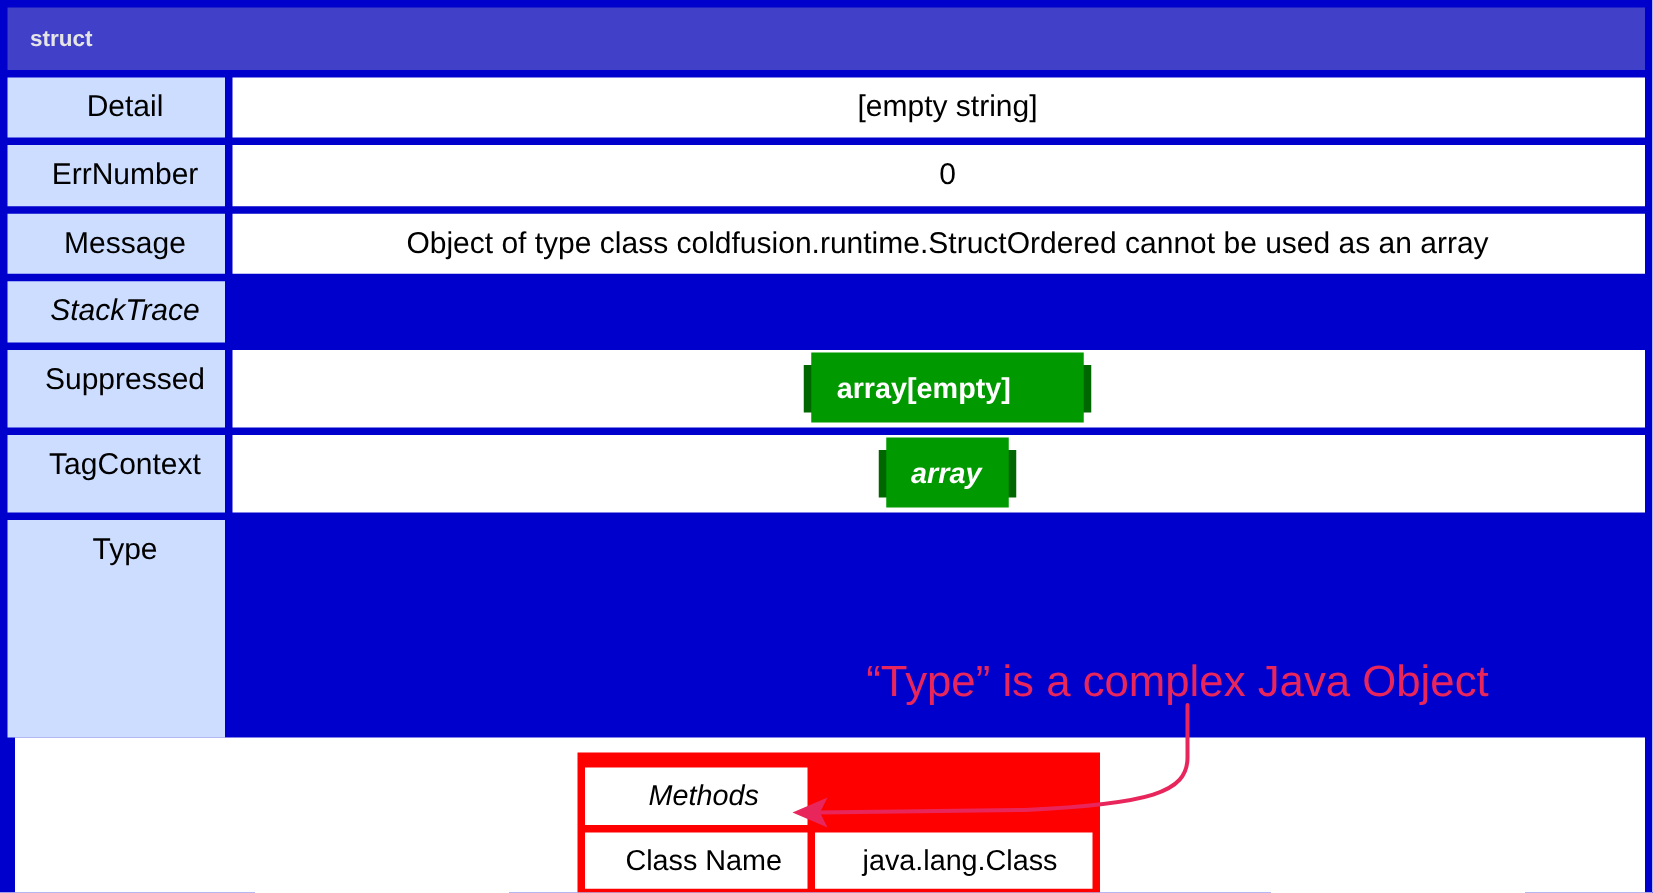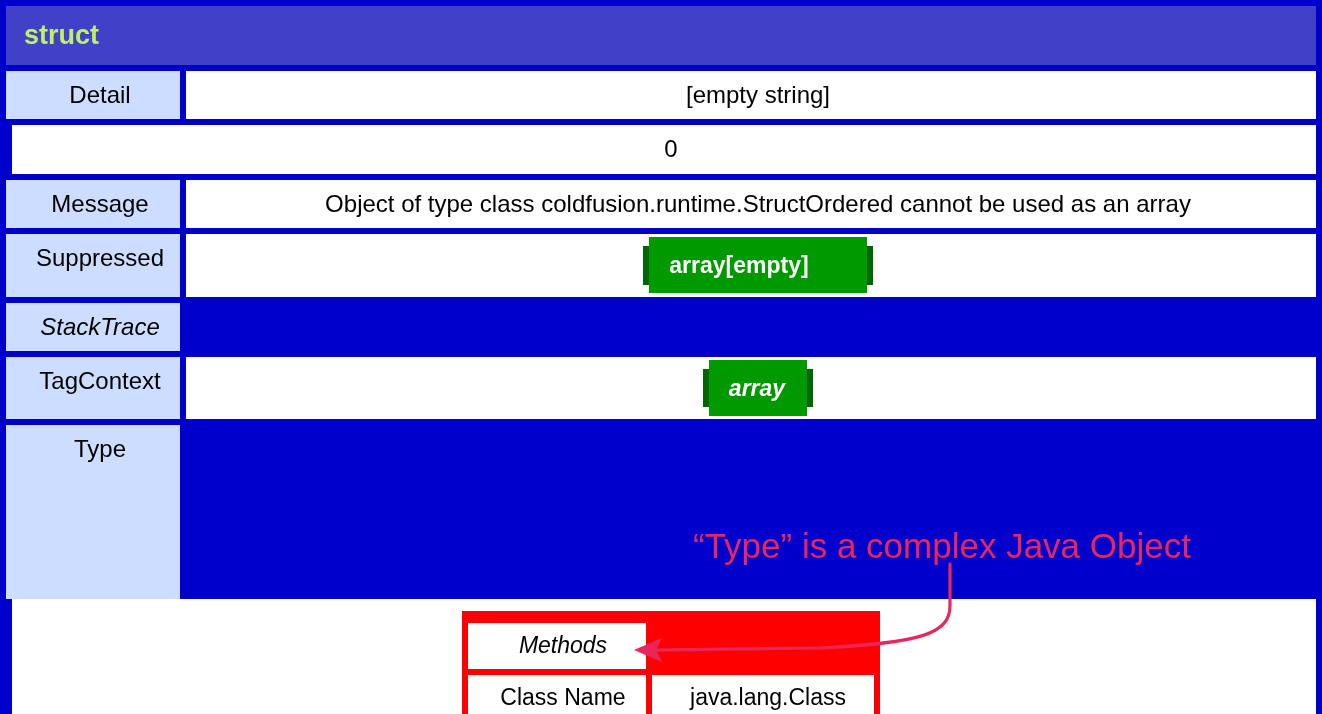--- a/index.html
+++ b/index.html
@@ -26,23 +26,23 @@
     left: 0;
     top: 0;
     width: 1322px;
     background: #0000cc;          
     border-collapse: separate;
     box-sizing: border-box;
   }
 
   .dump-header {
     background: #4040c8;
-    color: #bef264;
+    color: #e5e5e5;
     font-weight: bold;
-    font-size: 27px;
+    font-size: 18px;
     line-height: 1;
     padding: 16px 0 16px 18px;
     margin: 6px 6px 0 6px;
     box-sizing: border-box;
   }
 
   .dump-row {
     display: flex;
     align-items: stretch;
     margin: 6px 6px 0 6px;
@@ -176,43 +176,44 @@
   <div class="dump-table">
 
     <div class="dump-header">struct</div>
 
     <div class="dump-row">
       <div class="dump-key">Detail</div>
       <div class="dump-val">[empty string]</div>
     </div>
 
     <div class="dump-row">
+      <div class="dump-key">ErrNumber</div>
       <div class="dump-val">0</div>
     </div>
 
     <div class="dump-row">
       <div class="dump-key">Message</div>
       <div class="dump-val">Object of type class coldfusion.runtime.StructOrdered cannot be used as an array</div>
+    </div>
+
+    <div class="dump-row">
+      <div class="dump-key italic">StackTrace</div>
+      <div class="dump-val empty-blue"></div>
     </div>
 
     <div class="dump-row">
       <div class="dump-key">Suppressed</div>
       <div class="dump-val boxed">
         <span class="green-box wide">
           <span class="green-inner">array[empty]</span>
         </span>
       </div>
     </div>
 
     <div class="dump-row">
-      <div class="dump-key italic">StackTrace</div>
-      <div class="dump-val empty-blue"></div>
-    </div>
-
-    <div class="dump-row">
       <div class="dump-key">TagContext</div>
       <div class="dump-val boxed">
         <span class="green-box">
           <span class="green-inner italic">array</span>
         </span>
       </div>
     </div>
 
     <div class="dump-row last">
       <div class="dump-key">Type</div>

